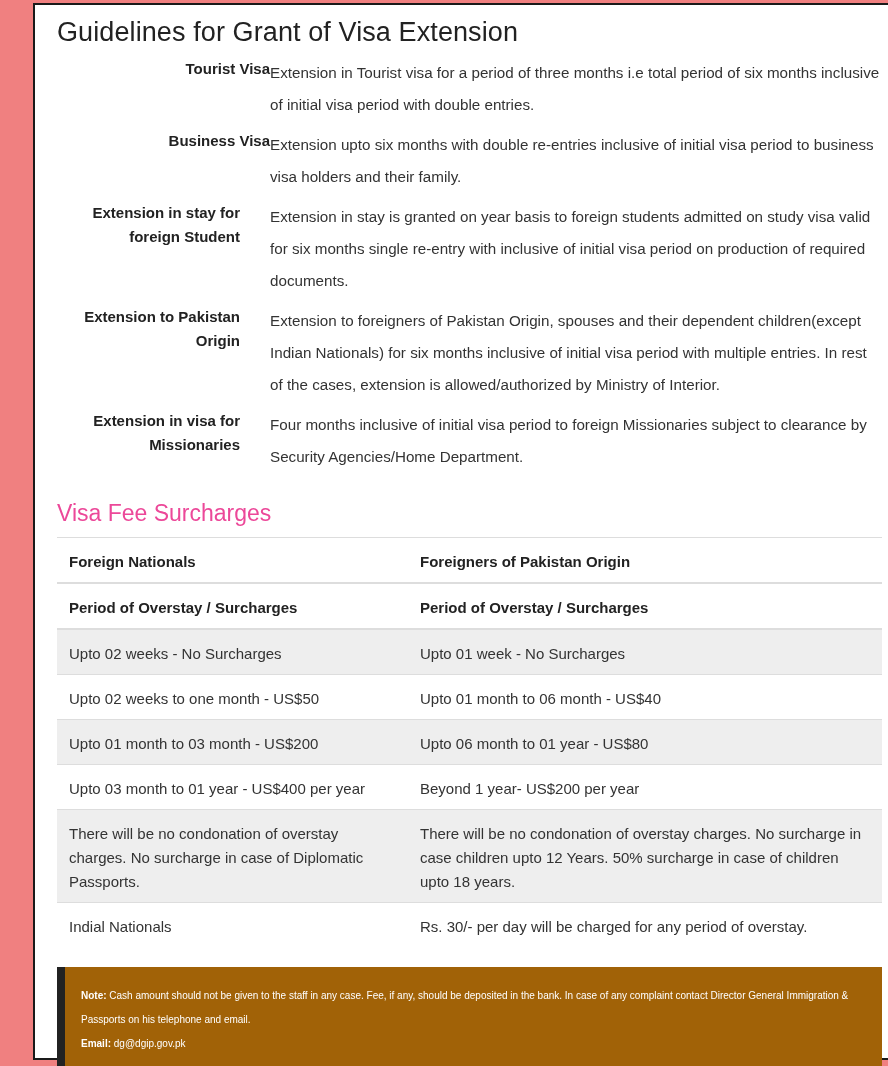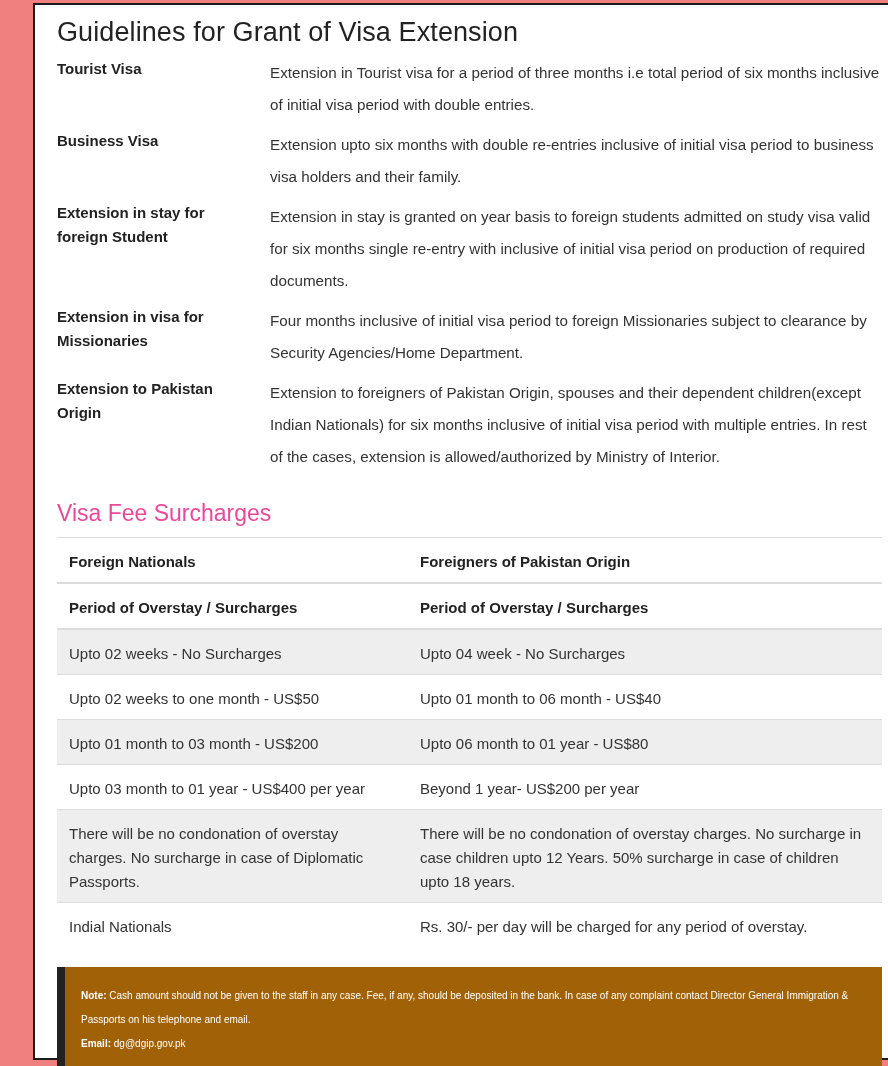--- a/index.html
+++ b/index.html
@@ -39,20 +39,21 @@
       display: flex;
       margin-bottom: 8px;
     }
     .g-term {
       width: 213px;
       flex: 0 0 213px;
       font-weight: bold;
       font-size: 15px;
       line-height: 24px;
       color: #222;
+      text-align: right;
     }
     .g-desc {
       flex: 1;
       font-size: 15.2px;
       line-height: 32px;
       color: #333;
     }
     h3.section-title {
       margin: 24px 0 0 0;
       font-size: 23px;
@@ -109,46 +110,46 @@
       </div>
       <div class="g-row">
         <div class="g-term">Business Visa</div>
         <div class="g-desc">Extension upto six months with double re-entries inclusive of initial visa period to business visa holders and their family.</div>
       </div>
       <div class="g-row">
         <div class="g-term" style="padding-right:30px;box-sizing:border-box;">Extension in stay for foreign Student</div>
         <div class="g-desc">Extension in stay is granted on year basis to foreign students admitted on study visa valid for six months single re-entry with inclusive of initial visa period on production of required documents.</div>
       </div>
       <div class="g-row">
+        <div class="g-term" style="padding-right:30px;box-sizing:border-box;">Extension to Pakistan Origin</div>
+        <div class="g-desc">Extension to foreigners of Pakistan Origin, spouses and their dependent children(except Indian Nationals) for six months inclusive of initial visa period with multiple entries. In rest of the cases, extension is allowed/authorized by Ministry of Interior.</div>
+      </div>
+      <div class="g-row">
         <div class="g-term" style="padding-right:30px;box-sizing:border-box;">Extension in visa for Missionaries</div>
         <div class="g-desc">Four months inclusive of initial visa period to foreign Missionaries subject to clearance by Security Agencies/Home Department.</div>
-      </div>
-      <div class="g-row">
-        <div class="g-term" style="padding-right:30px;box-sizing:border-box;">Extension to Pakistan Origin</div>
-        <div class="g-desc">Extension to foreigners of Pakistan Origin, spouses and their dependent children(except Indian Nationals) for six months inclusive of initial visa period with multiple entries. In rest of the cases, extension is allowed/authorized by Ministry of Interior.</div>
       </div>
     </div>
 
     <h3 class="section-title">Visa Fee Surcharges</h3>
 
     <table class="surcharges">
       <thead>
         <tr class="h1">
           <th class="col1">Foreign Nationals</th>
           <th>Foreigners of Pakistan Origin</th>
         </tr>
         <tr class="h2">
           <th class="col1">Period of Overstay / Surcharges</th>
           <th>Period of Overstay / Surcharges</th>
         </tr>
       </thead>
       <tbody>
         <tr>
           <td class="col1">Upto 02 weeks - No Surcharges</td>
-          <td>Upto 04 week - No Surcharges</td>
+          <td>Upto 01 week - No Surcharges</td>
         </tr>
         <tr>
           <td class="col1">Upto 02 weeks to one month - US$50</td>
           <td>Upto 01 month to 06 month - US$40</td>
         </tr>
         <tr>
           <td class="col1">Upto 01 month to 03 month - US$200</td>
           <td>Upto 06 month to 01 year - US$80</td>
         </tr>
         <tr>

